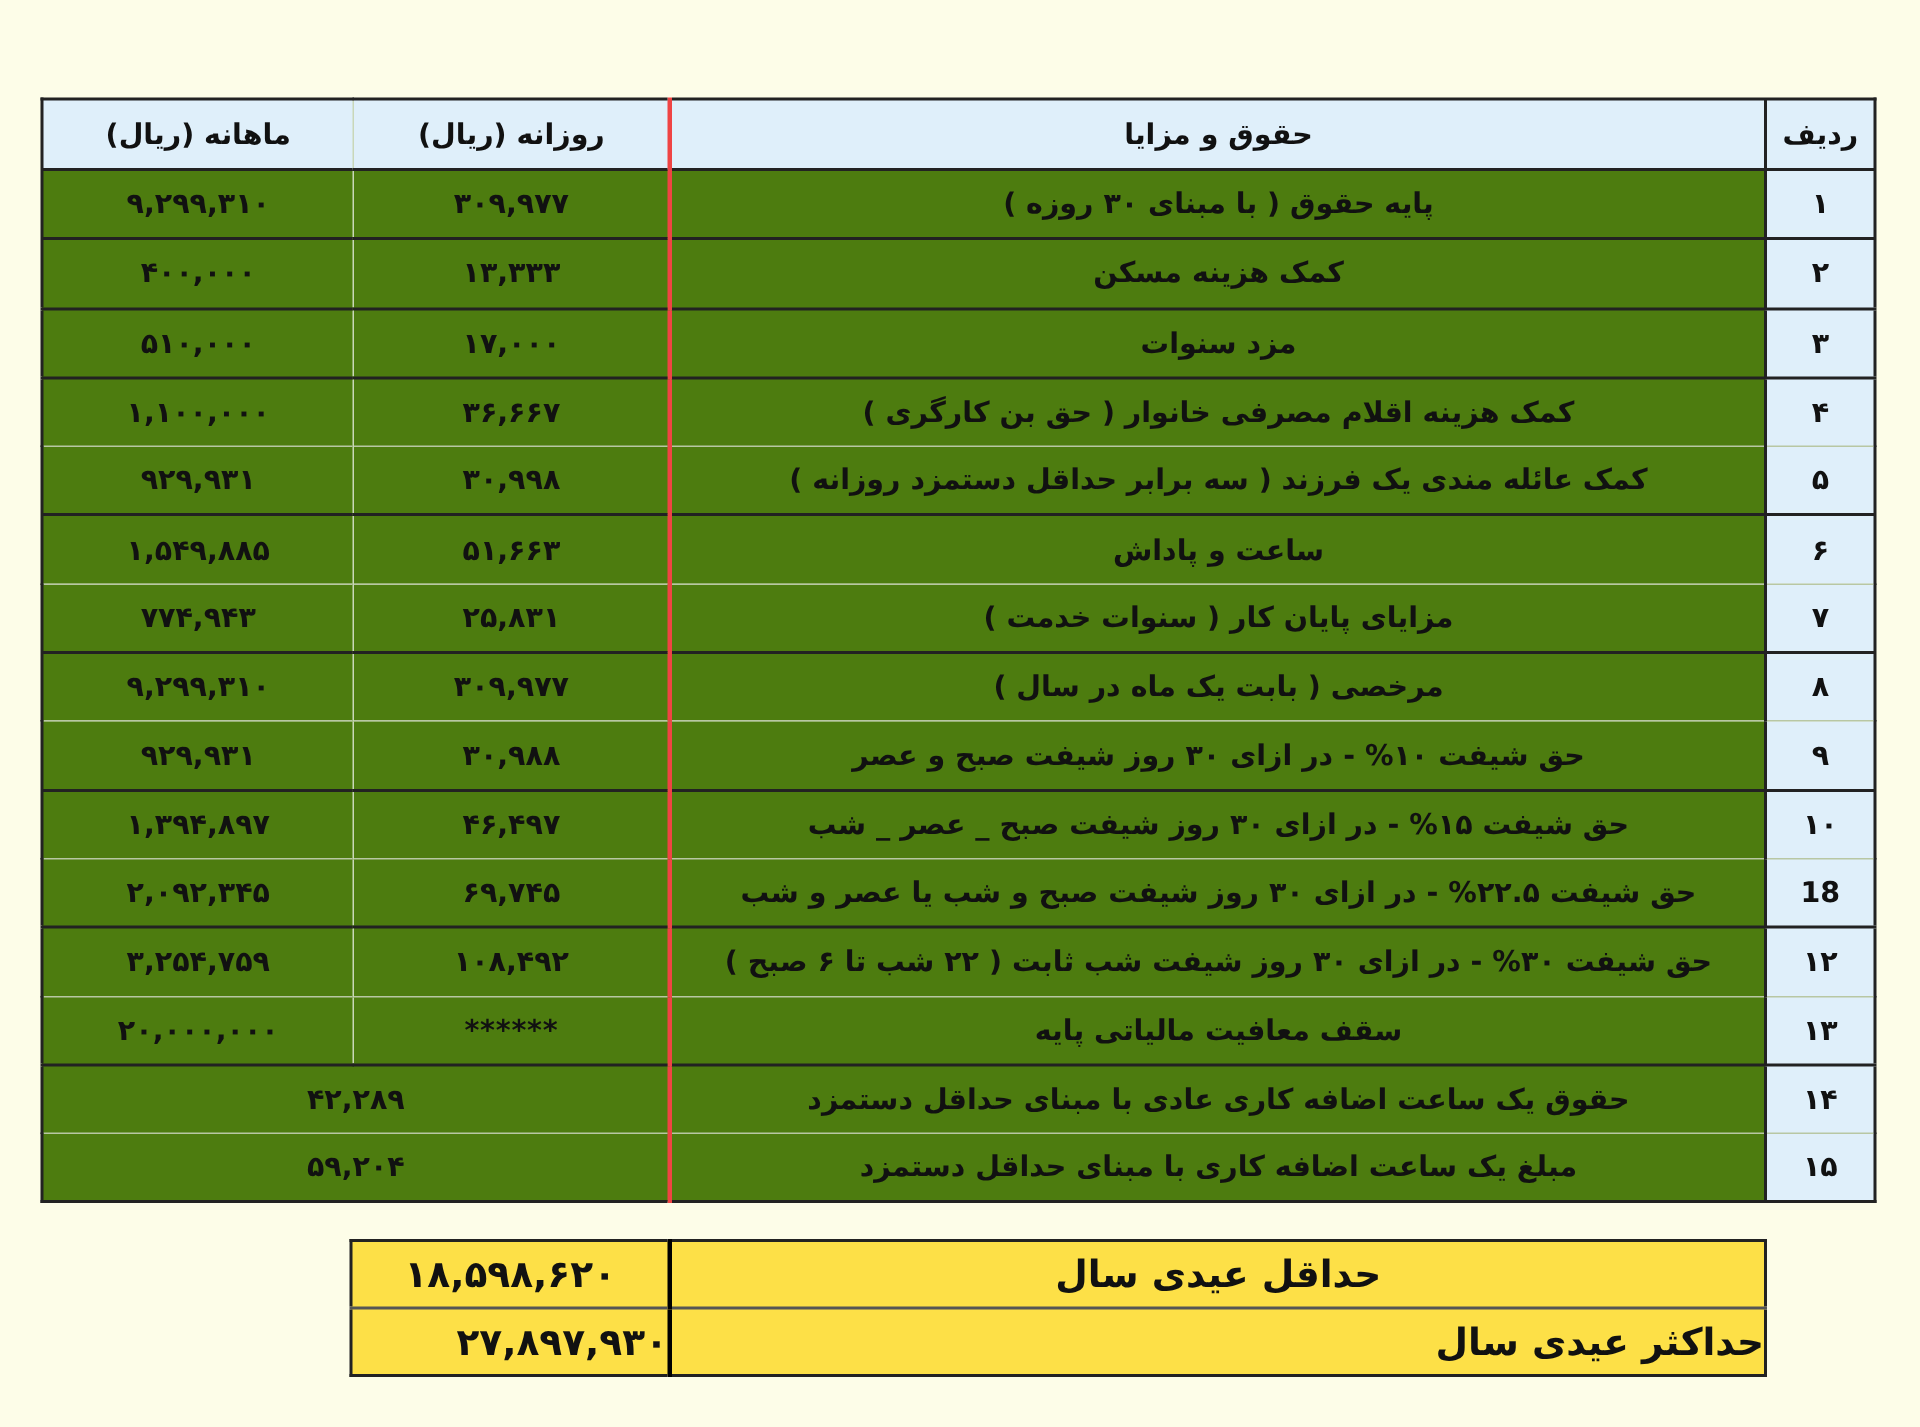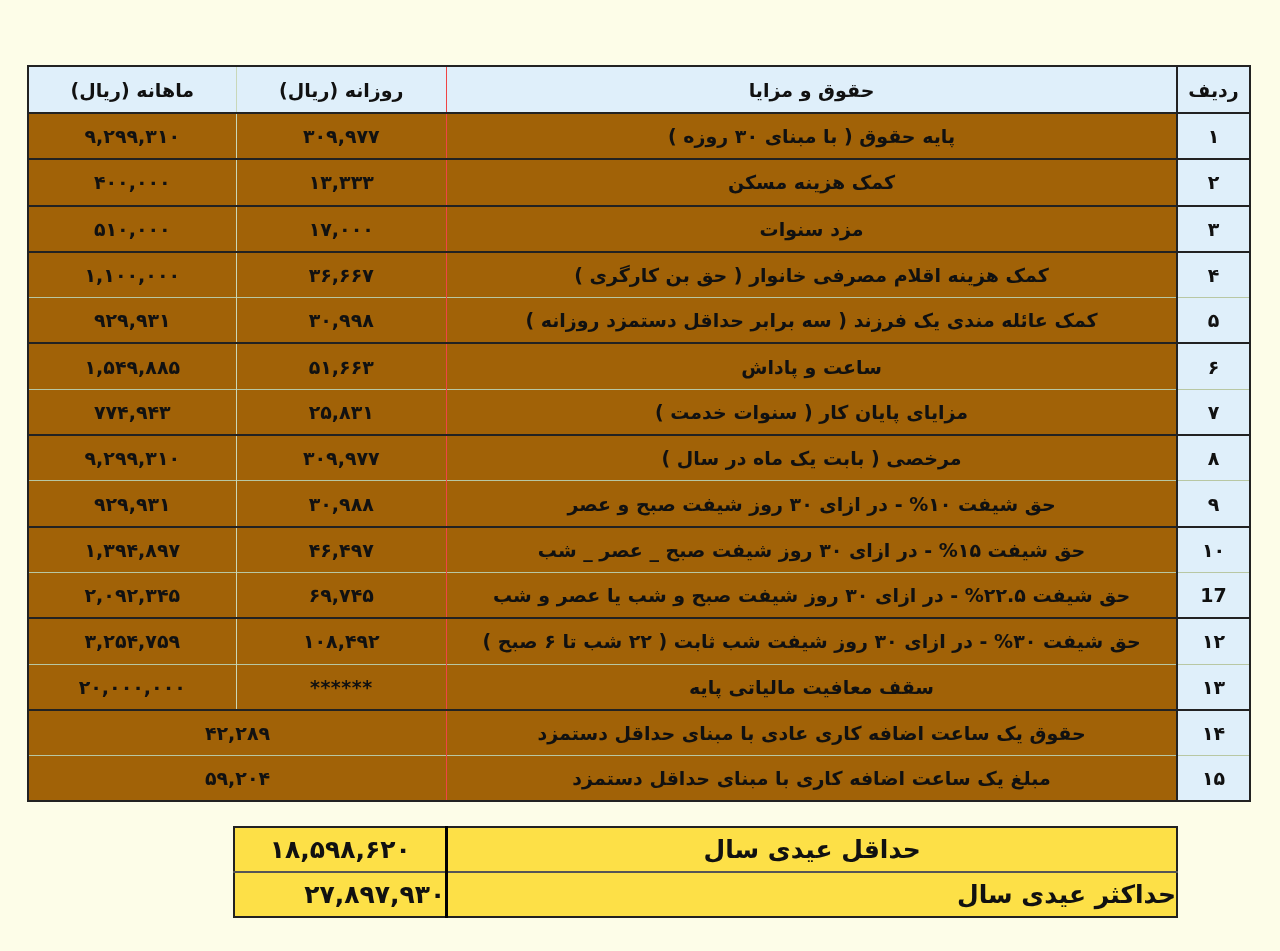--- a/index.html
+++ b/index.html
@@ -46,31 +46,31 @@
       background: #dfeffa;
       border-left: 2px solid #222;
       width: 71px;
     }
     #main-table th.num-col {
       border-left: 2px solid #222;
       width: 71px;
     }
     #main-table td.title-col, #main-table th.title-col {
       width: 732px;
-      border-left: 1px solid #ef4444;
+      border-left: 3px solid #ef4444;
     }
     #main-table td.daily-col, #main-table th.daily-col {
       width: 210px;
     }
     #main-table td.monthly-col, #main-table th.monthly-col {
       width: 207px;
       border-left: none;
     }
     #main-table tr.body-row td {
-      background-color: #a16207;
+      background-color: #4d7c0f;
     }
     #main-table tr.body-row td.num-col {
       background: #dfeffa;
     }
     #main-table tr.thick-top td {
       border-top: 2px solid #222;
     }
     #main-table tr.thick-top td.num-col {
       border-top: 2px solid #222;
     }
@@ -181,21 +181,21 @@
       <td class="daily-col val">۳۰,۹۸۸</td>
       <td class="monthly-col val">۹۲۹,۹۳۱</td>
     </tr>
     <tr class="body-row thick-top">
       <td class="num-col">۱۰</td>
       <td class="title-col title-text">حق شیفت ۱۵% - در ازای ۳۰ روز شیفت صبح _ عصر _ شب</td>
       <td class="daily-col val">۴۶,۴۹۷</td>
       <td class="monthly-col val">۱,۳۹۴,۸۹۷</td>
     </tr>
     <tr class="body-row">
-      <td class="num-col">17</td>
+      <td class="num-col">18</td>
       <td class="title-col title-text">حق شیفت ۲۲.۵% - در ازای ۳۰ روز شیفت صبح و شب یا عصر و شب</td>
       <td class="daily-col val">۶۹,۷۴۵</td>
       <td class="monthly-col val">۲,۰۹۲,۳۴۵</td>
     </tr>
     <tr class="body-row thick-top">
       <td class="num-col">۱۲</td>
       <td class="title-col title-text">حق شیفت ۳۰% - در ازای ۳۰ روز شیفت شب ثابت ( ۲۲ شب تا ۶ صبح )</td>
       <td class="daily-col val">۱۰۸,۴۹۲</td>
       <td class="monthly-col val">۳,۲۵۴,۷۵۹</td>
     </tr>

